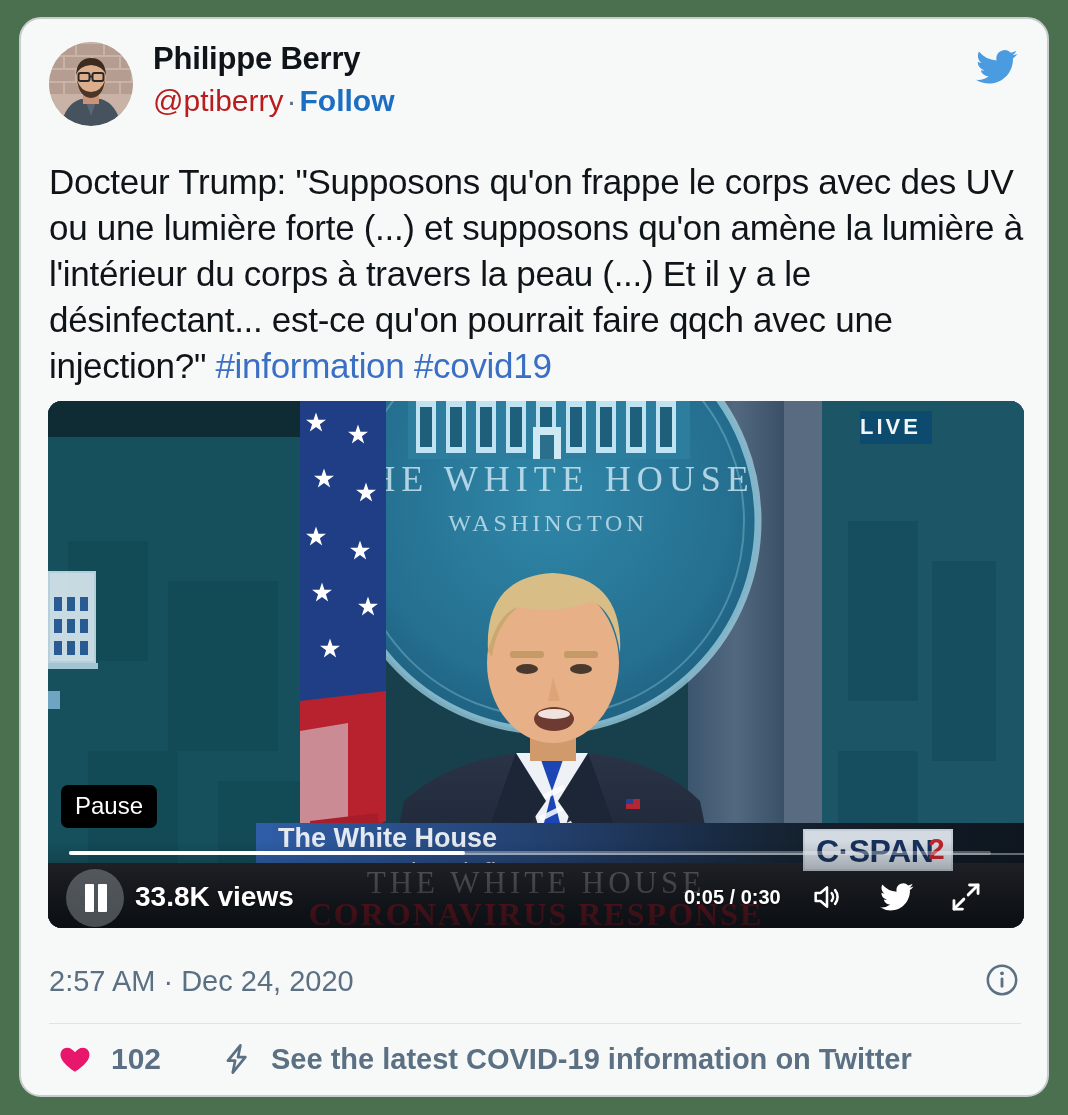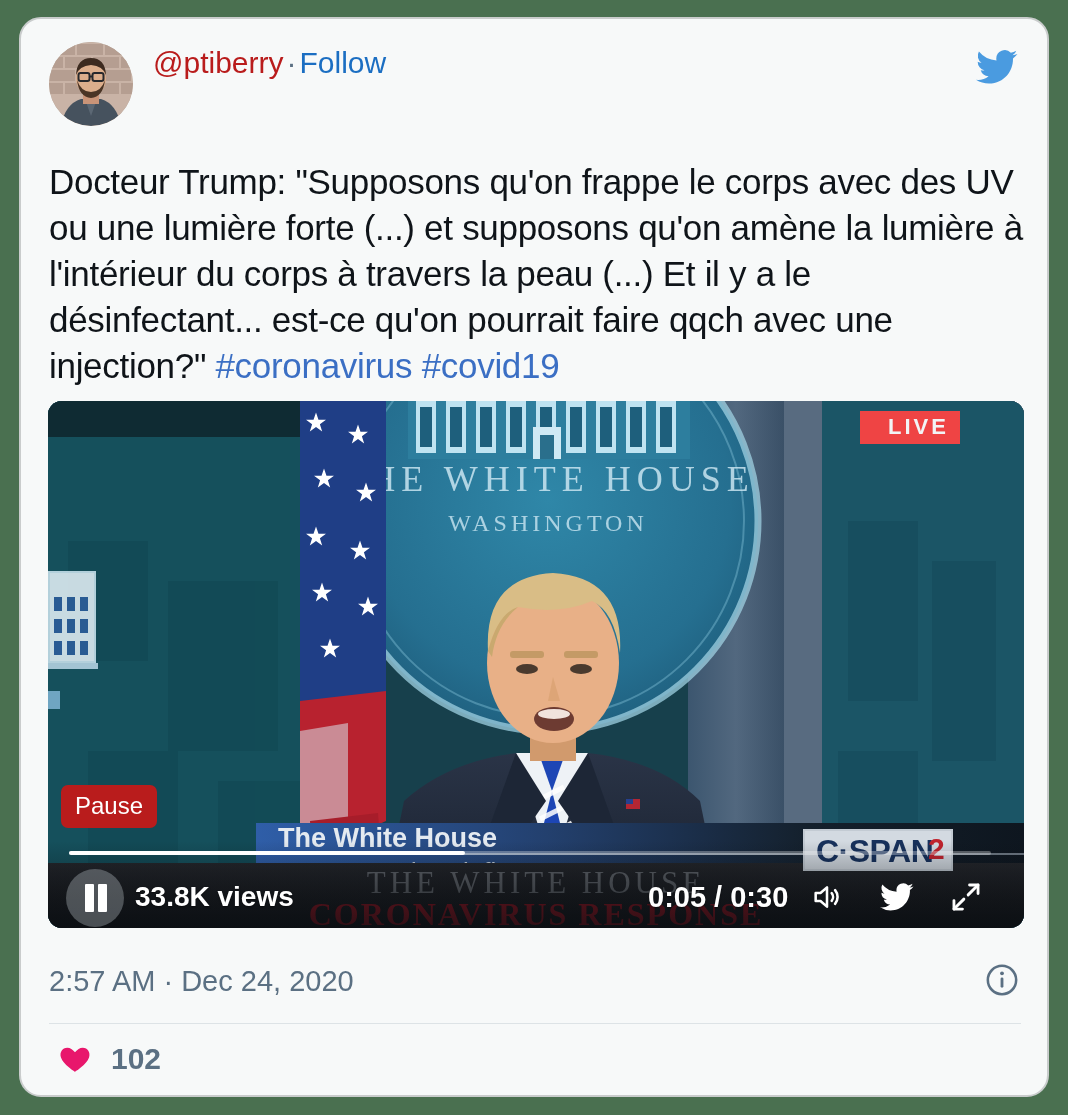--- a/index.html
+++ b/index.html
@@ -64,21 +64,21 @@
     margin-top: 4px;
     font-size: 30px;
     line-height: 38px;
     color: #5b7083;
     white-space: nowrap;
   }
   #handle { color: #b91c1c; }
   #dot-sep { color: #5b7083; padding: 0 3px; }
   #follow-link {
     color: #1b6ec2;
-    font-weight: normal;
+    font-weight: bold;
     text-decoration: none;
     cursor: pointer;
   }
   #bird-logo {
     position: absolute;
     right: 0px;
     top: 6px;
     width: 48px;
     height: 42px;
   }
@@ -115,35 +115,35 @@
     position: absolute;
     inset: 0;
   }
   #video-frame svg { display: block; }
 
   
   #live-badge {
     position: absolute;
     left: 812px;
     top: 10px;
-    background: #ef4444;
+    background: #0c4a6e;
     color: #f2f4f5;
     font-size: 22px;
     font-weight: bold;
     letter-spacing: 3px;
-    padding: 4px 11px 5px 28px;
+    padding: 4px 11px 5px 0;
     line-height: 24px;
   }
 
   
   #pause-tooltip {
     position: absolute;
     left: 13px;
     top: 384px;
-    background: #b91c1c;
+    background: #000000;
     color: #ffffff;
     font-size: 24px;
     line-height: 26px;
     padding: 8px 14px 9px 14px;
     border-radius: 7px;
   }
 
   
   #progress-track {
     position: absolute;
@@ -196,24 +196,24 @@
     left: 87px;
     top: 24px;
     color: #ffffff;
     font-size: 28px;
     line-height: 34px;
     white-space: nowrap;
     text-shadow: 0 1px 2px rgba(0,0,0,0.5);
   }
   #time-display {
     position: absolute;
-    left: 600px;
+    left: 636px;
     top: 24px;
     color: #ffffff;
-    font-size: 29px;
+    font-size: 20px;
     line-height: 34px;
     white-space: nowrap;
     text-shadow: 0 1px 2px rgba(0,0,0,0.5);
   }
   #volume-button {
     position: absolute;
     left: 760px;
     top: 24px;
     width: 38px;
     height: 34px;
@@ -361,33 +361,34 @@
           <g fill="none" stroke="#27282c" stroke-width="2">
             <rect x="29.5" y="31" width="11" height="8" rx="2"></rect>
             <rect x="43.5" y="31" width="11" height="8" rx="2"></rect>
             <line x1="40.5" y1="34.5" x2="43.5" y2="34.5"></line>
           </g>
         </g>
       </svg>
     </div>
 
     <div id="author-block">
+      <div id="display-name">Philippe Berry</div>
       <div id="handle-row">
         <span id="handle">@ptiberry</span><span id="dot-sep">·</span><a id="follow-link" href="#">Follow</a>
       </div>
     </div>
 
     <div id="bird-logo">
       <svg viewBox="0 0 24 24" width="48" height="42">
         <path fill="#4a9be0" d="M23.64 4.57a9.6 9.6 0 0 1-2.78.77 4.84 4.84 0 0 0 2.13-2.68 9.66 9.66 0 0 1-3.07 1.18 4.82 4.82 0 0 0-8.33 3.3c0 .38.04.75.12 1.1A13.7 13.7 0 0 1 1.67 3.18a4.82 4.82 0 0 0 1.5 6.44 4.78 4.78 0 0 1-2.19-.6v.06a4.83 4.83 0 0 0 3.87 4.73 4.86 4.86 0 0 1-2.18.08 4.83 4.83 0 0 0 4.51 3.35A9.69 9.69 0 0 1 0 19.29a13.66 13.66 0 0 0 7.4 2.17c8.88 0 13.73-7.35 13.73-13.73l-.01-.62a9.8 9.8 0 0 0 2.52-2.54z"></path>
       </svg>
     </div>
   </div>
 
-  <div id="tweet-text"><span>Docteur Trump: "Supposons qu'on frappe le corps avec des UV ou une lumière forte (...) et supposons qu'on amène la lumière à l'intérieur du corps à travers la peau (...) Et il y a le désinfectant... est-ce qu'on pourrait faire qqch avec une injection?" </span><a class="hashtag" href="#">#coronavirus</a><span> </span><a class="hashtag" href="#">#covid19</a></div>
+  <div id="tweet-text"><span>Docteur Trump: "Supposons qu'on frappe le corps avec des UV ou une lumière forte (...) et supposons qu'on amène la lumière à l'intérieur du corps à travers la peau (...) Et il y a le désinfectant... est-ce qu'on pourrait faire qqch avec une injection?" </span><a class="hashtag" href="#">#information</a><span> </span><a class="hashtag" href="#">#covid19</a></div>
 
   <div id="video-player">
 
     <div id="video-frame">
       <svg width="976" height="527" viewBox="0 0 976 527">
         <defs>
           <linearGradient id="chyronGrad" x1="0" y1="0" x2="1" y2="0">
             <stop offset="0%" stop-color="#2f5ea8"></stop>
             <stop offset="38%" stop-color="#23406e"></stop>
             <stop offset="72%" stop-color="#14202c"></stop>
@@ -677,15 +678,23 @@
 
     <div id="like-group">
       <span id="heart-icon">
         <svg viewBox="0 0 24 24" width="36" height="34">
           <path fill="#e8176c" d="M12 21s-8.2-5.1-9.9-10.1C.9 7.3 3.1 4 6.5 4c2.2 0 3.8 1.2 5.5 3.2C13.7 5.2 15.3 4 17.5 4c3.4 0 5.6 3.3 4.4 6.9C20.2 15.9 12 21 12 21z"></path>
         </svg>
       </span>
       <span id="like-count">102</span>
     </div>
 
+    <div id="covid-group">
+      <span id="bolt-icon">
+        <svg viewBox="0 0 24 24" width="34" height="36">
+          <path fill="none" stroke="#5b7083" stroke-width="1.9" stroke-linejoin="round" d="M14.4 2.4 5.6 13.2h5.1L9 21.6l8.9-10.9h-5.2z"></path>
+        </svg>
+      </span>
+      <span id="covid-label">See the latest COVID-19 information on Twitter</span>
+    </div>
   </div>
 
 </div>
 
 </body></html>

